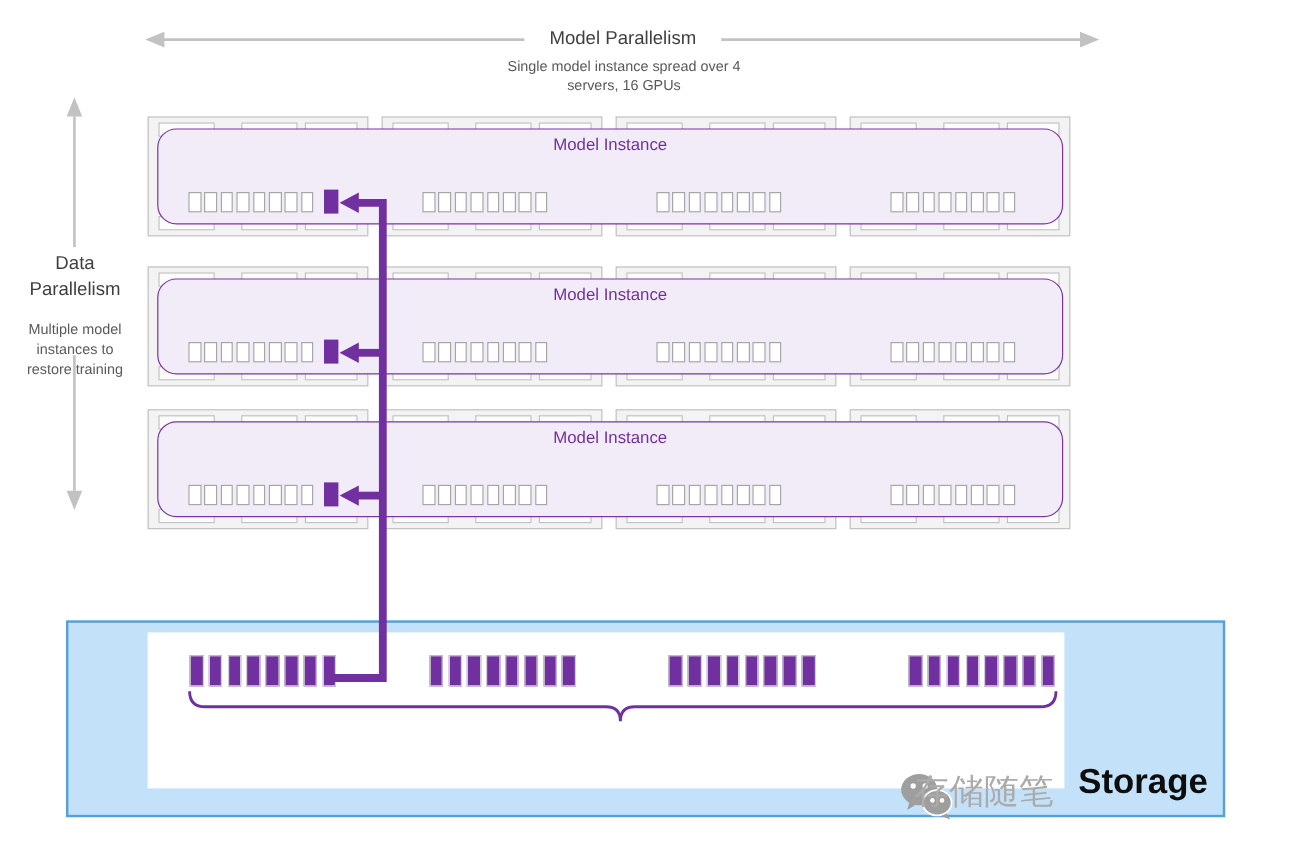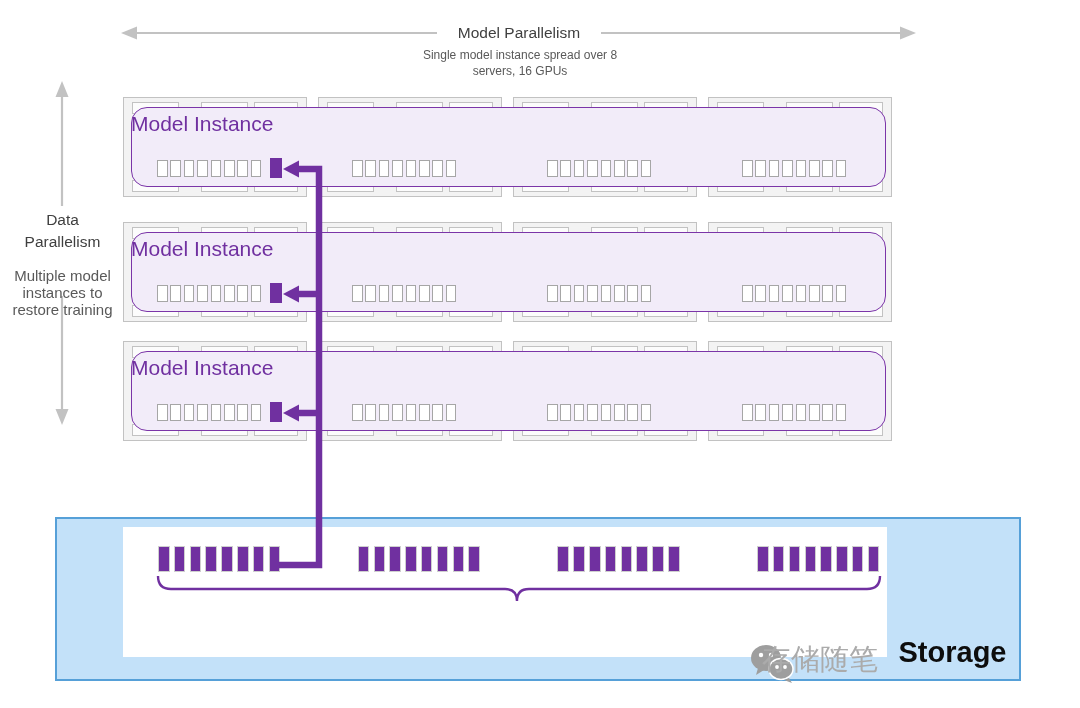--- a/index.html
+++ b/index.html
@@ -17,38 +17,38 @@
   }
   html,body{margin:0;padding:0;background:#fff;}
   #stage{
     position:relative;width:1080px;height:708px;overflow:hidden;background:#fff;
     font-family:"Liberation Sans",sans-serif;
   }
   #stage *{position:absolute;box-sizing:border-box;}
   .server{background:var(--server-fill);border:1.5px solid var(--server-border);z-index:1;}
   .slot{background:var(--slot-fill);border:1.2px solid var(--server-border);z-index:1;}
   .instance{background:var(--purple-fill);border:1.4px solid #7B35A8;border-radius:16px;z-index:2;}
-  .instLabel{z-index:3;color:var(--purple);font-size:21px;white-space:nowrap;}
+  .instLabel{z-index:3;color:var(--purple);font-size:14px;text-align:center;white-space:nowrap;}
   .gpu{background:#fff;border:1.2px solid #A6A6A6;z-index:3;}
   .gpuActive{background:var(--purple);z-index:3;}
   .ckpt{background:var(--purple);border:1px solid #CFCFCF;z-index:3;}
   .storageBox{background:var(--storage-fill);border:2px solid var(--storage-border);z-index:1;}
   .storageInner{background:#fff;z-index:2;}
   svg.overlay{left:0;top:0;z-index:5;pointer-events:none;}
   .g{stroke:var(--gray-arrow);stroke-width:2.2px;}
   .gf{fill:var(--gray-arrow);}
   .p{stroke:var(--purple);stroke-width:6.5px;fill:none;}
   .p2{stroke:var(--purple);stroke-width:2.4px;fill:none;}
   .pf{fill:var(--purple);}
   .txt{z-index:6;}
   .tCenter{text-align:center;}
   .mpLabel{left:437px;top:24px;width:164px;font-size:15.5px;color:var(--text-dark);white-space:nowrap;}
   .mpCap{left:390px;width:260px;font-size:12px;color:var(--text-gray);}
   .dpLabel{left:5px;width:115px;font-size:15.5px;color:var(--text-dark);}
-  .dpCap{left:5px;width:115px;font-size:15px;color:var(--text-gray);}
+  .dpCap{left:5px;width:115px;font-size:12px;color:var(--text-gray);}
   .annot{left:302px;width:516px;font-size:14px;color:var(--text-gray);}
   .braceLabel{left:387px;top:615px;width:260px;font-size:17px;font-weight:bold;color:#1a1a1a;}
   .storageLabel{left:880px;top:636px;width:145px;font-size:29px;font-weight:bold;color:#0d0d0d;z-index:8;text-align:center;}
   .watermark{left:748px;top:640px;width:320px;height:48px;z-index:7;color:var(--watermark-gray);font-size:29px;}
   .watermark span{position:static;}
   .wmText1{margin-left:52px;}
   .wmText2{margin-left:14px;}
 </style>
 </head>
 <body>
@@ -301,21 +301,21 @@
       <path class="p" d="M319,413 H297"></path>
       <polygon class="pf" points="283,169 299,160.5 299,177.5"></polygon>
       <polygon class="pf" points="283,294 299,285.5 299,302.5"></polygon>
       <polygon class="pf" points="283,413 299,404.5 299,421.5"></polygon>
     </g>
 
     <path class="p2" d="M158,576 Q158,589 171,589 H505 Q517,589 517,601 Q517,589 529,589 H867 Q880,589 880,576"></path>
   </svg>
 
   <div class="txt mpLabel tCenter">Model Parallelism</div>
-  <div class="txt mpCap tCenter" style="top:48px;">Single model instance spread over 8</div>
+  <div class="txt mpCap tCenter" style="top:48px;">Single model instance spread over 4</div>
   <div class="txt mpCap tCenter" style="top:64px;text-align:center;">servers, 16 GPUs</div>
 
   <div class="txt dpLabel tCenter" style="top:211px;">Data</div>
   <div class="txt dpLabel tCenter" style="top:233px;">Parallelism</div>
   <div class="txt dpCap tCenter" style="top:267px;">Multiple model</div>
   <div class="txt dpCap tCenter" style="top:284px;">instances to</div>
   <div class="txt dpCap tCenter" style="top:301px;">restore training</div>
 
 
 

